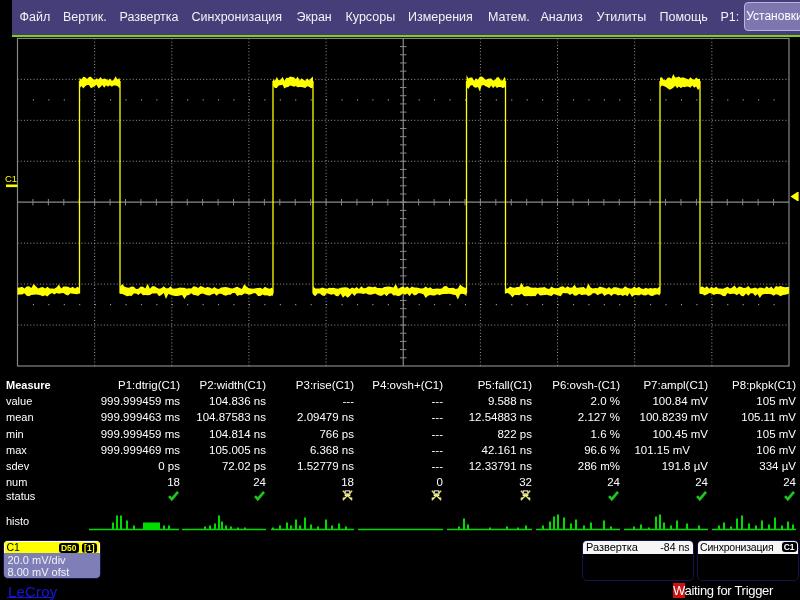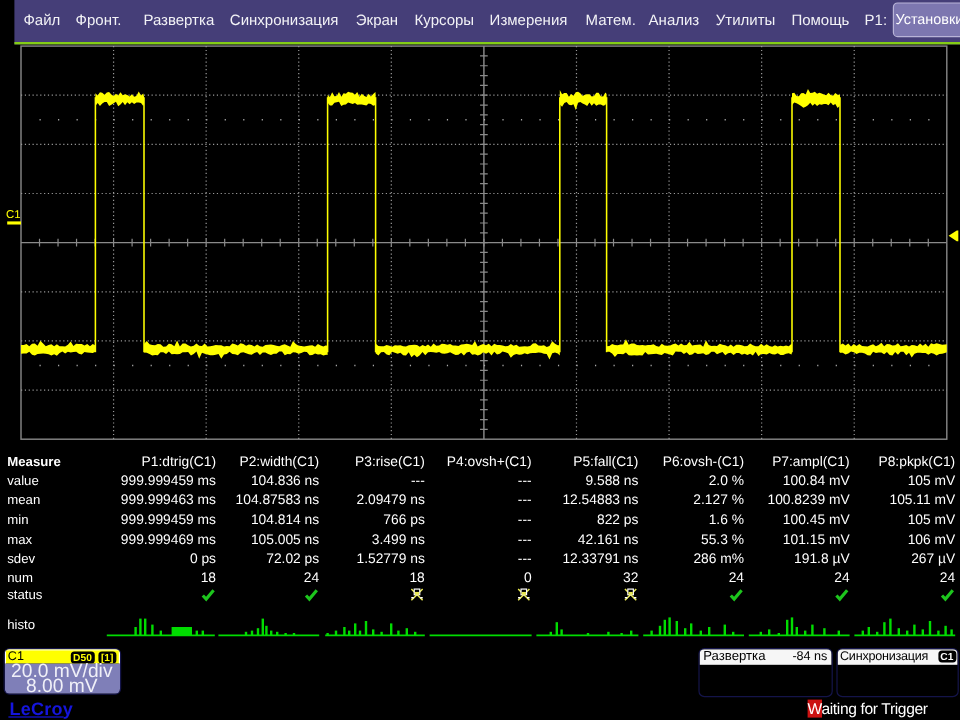--- a/index.html
+++ b/index.html
@@ -20,21 +20,21 @@
 .boxhdr { position:relative; height:11.5px; font-size:10.5px; line-height:11px;
   color:#000; }
 .boxbody { position:relative; background:#7f7fb8; color:#f0f0f8; font-size:10px; }
 .brow { position:relative; height:13.5px; line-height:13.5px; padding:0 3px; }
 .br { float:right; }
 </style></head>
 <body>
 <div id="wrap">
 <div class="menubar">
 <span class="mi" style="left:7.5px">Файл</span>
-<span class="mi" style="left:51px">Фронт.</span>
+<span class="mi" style="left:51px">Вертик.</span>
 <span class="mi" style="left:107.5px">Развертка</span>
 <span class="mi" style="left:179.5px">Синхронизация</span>
 <span class="mi" style="left:284.5px">Экран</span>
 <span class="mi" style="left:333.5px">Курсоры</span>
 <span class="mi" style="left:396px">Измерения</span>
 <span class="mi" style="left:476px">Матем.</span>
 <span class="mi" style="left:528.5px">Анализ</span>
 <span class="mi" style="left:584.5px">Утилиты</span>
 <span class="mi" style="left:647.5px">Помощь</span>
 <span class="mi" style="left:708.5px">P1:</span>
@@ -195,35 +195,35 @@
 <div class="cell" style="top:427.5px;left:156px">104.814 ns</div>
 <div class="cell" style="top:427.5px;left:244px">766 ps</div>
 <div class="cell" style="top:427.5px;left:333px">---</div>
 <div class="cell" style="top:427.5px;left:422px">822 ps</div>
 <div class="cell" style="top:427.5px;left:510px">1.6 %</div>
 <div class="cell" style="top:427.5px;left:598px">100.45 mV</div>
 <div class="cell" style="top:427.5px;left:686px">105 mV</div>
 <div class="lbl" style="top:443.5px">max</div>
 <div class="cell" style="top:443.5px;left:70px">999.999469 ms</div>
 <div class="cell" style="top:443.5px;left:156px">105.005 ns</div>
-<div class="cell" style="top:443.5px;left:244px">3.499 ns</div>
+<div class="cell" style="top:443.5px;left:244px">6.368 ns</div>
 <div class="cell" style="top:443.5px;left:333px">---</div>
 <div class="cell" style="top:443.5px;left:422px">42.161 ns</div>
-<div class="cell" style="top:443.5px;left:510px">55.3 %</div>
-<div class="cell" style="top:443.5px;left:598px">101.15 mV</div>
+<div class="cell" style="top:443.5px;left:510px">96.6 %</div>
+<div class="cell" style="top:443.5px;left:580px">101.15 mV</div>
 <div class="cell" style="top:443.5px;left:686px">106 mV</div>
 <div class="lbl" style="top:459.5px">sdev</div>
 <div class="cell" style="top:459.5px;left:70px">0 ps</div>
 <div class="cell" style="top:459.5px;left:156px">72.02 ps</div>
 <div class="cell" style="top:459.5px;left:244px">1.52779 ns</div>
 <div class="cell" style="top:459.5px;left:333px">---</div>
 <div class="cell" style="top:459.5px;left:422px">12.33791 ns</div>
 <div class="cell" style="top:459.5px;left:510px">286 m%</div>
 <div class="cell" style="top:459.5px;left:598px">191.8 µV</div>
-<div class="cell" style="top:459.5px;left:686px">267 µV</div>
+<div class="cell" style="top:459.5px;left:686px">334 µV</div>
 <div class="lbl" style="top:475.5px">num</div>
 <div class="cell" style="top:475.5px;left:70px">18</div>
 <div class="cell" style="top:475.5px;left:156px">24</div>
 <div class="cell" style="top:475.5px;left:244px">18</div>
 <div class="cell" style="top:475.5px;left:333px">0</div>
 <div class="cell" style="top:475.5px;left:422px">32</div>
 <div class="cell" style="top:475.5px;left:510px">24</div>
 <div class="cell" style="top:475.5px;left:598px">24</div>
 <div class="cell" style="top:475.5px;left:686px">24</div>
 <div class="lbl" style="top:490px">status</div>
@@ -261,35 +261,35 @@
         <path d="M2 6.2 L4.8 9.2 L11 1.8" fill="none" stroke="#1dc51d" stroke-width="2.6"></path>
       </svg></div>
 <div class="lbl" style="top:515px">histo</div>
 
 <div class="box" style="left:2.5px;top:540px;width:98px;height:38.5px">
   <div class="boxhdr" style="background:#ffff00;border-top:1px solid #fff;border-left:1px solid #fff;border-right:1px solid #fff">
     <span style="position:absolute;left:2px;top:0;font-size:10.5px">C1</span>
     <span style="position:absolute;right:20px;top:0.5px;background:#000;color:#ffff00;border-radius:3px;padding:0 2px;font-size:8.5px;font-weight:bold;line-height:10px">D50</span>
     <span style="position:absolute;right:2px;top:0.5px;background:#000;color:#ffff00;border-radius:3px;padding:0 2px;font-size:8.5px;font-weight:bold;line-height:10px">[1]</span>
   </div>
-  <div class="boxbody" style="height:27px;text-align:center;padding:0 4px;font-size:16px">
+  <div class="boxbody" style="height:27px;text-align:left;padding:0 4px;font-size:11px">
     <div style="height:13.5px;line-height:14px">20.0 mV/div</div>
     <div style="height:13.5px;line-height:13px">8.00 mV ofst</div>
   </div>
 </div>
 
 <div class="box" style="left:582px;top:540px;width:111.5px;height:40.5px">
   <div class="boxhdr" style="background:#f6f6f6;height:12.5px;line-height:12px">
     <span style="position:absolute;left:3px;font-size:11px">Развертка</span>
     <span style="position:absolute;right:3px;font-size:10.5px">-84 ns</span>
   </div>
 </div>
 
 <div class="box" style="left:697px;top:540px;width:101.5px;height:40.5px">
   <div class="boxhdr" style="background:#f6f6f6;height:12.5px;line-height:12px">
     <span style="position:absolute;left:2px;font-size:10.5px;letter-spacing:-0.2px">Синхронизация</span>
     <span style="position:absolute;right:1px;top:1px;background:#000;color:#fff;border-radius:3px;padding:0 2px;font-size:8.5px;font-weight:bold;line-height:10px">C1</span>
   </div>
 </div>
-<div style="position:absolute;left:8px;top:583px;font-weight:bold;font-size:15px;color:#1515dd;letter-spacing:0.2px">LeCroy</div>
+<div style="position:absolute;left:8px;top:583px;font-weight:normal;font-size:15px;color:#1515dd;letter-spacing:0.2px">LeCroy</div>
 <div style="position:absolute;left:7px;top:596.5px;width:46px;height:1.8px;background:#1515dd"></div>
 <div style="position:absolute;left:673px;top:583px;font-size:13px;letter-spacing:-0.3px;color:#fff">
   <span style="background:#cc1111">W</span>aiting for Trigger</div>
 </div>
 </body></html>

